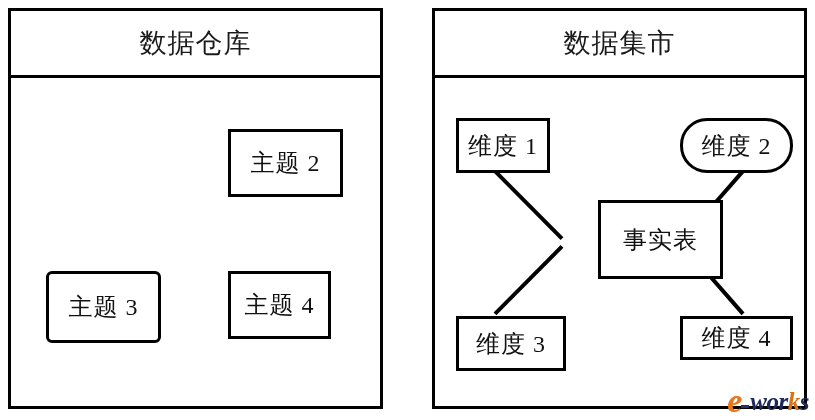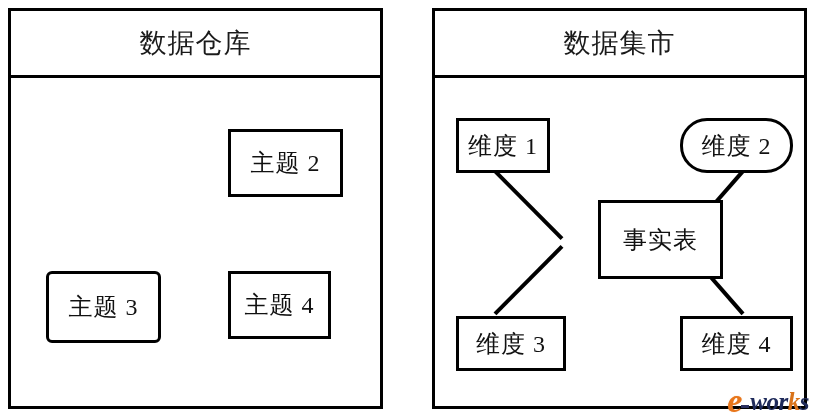--- a/index.html
+++ b/index.html
@@ -176,21 +176,21 @@
       </div>
 
       <div class="node" style="left:127px; top:122px; width:125px; height:79px;margin-left:36px;">
         <span class="node-label">事实表</span>
       </div>
 
       <div class="node" style="left:21px; top:238px; width:110px; height:55px;">
         <span class="node-label">维度 3</span>
       </div>
 
-      <div class="node" style="left:245px; top:238px; width:113px; height:55px;align-items:center;">
+      <div class="node" style="left:245px; top:238px; width:113px; height:44px;align-items:center;">
         <span class="node-label">维度 4</span>
       </div>
 
     </div>
   </div>
 
   <div class="watermark">
     <span class="wm-e">e</span>
     <span class="wm-dash"></span>
     <span class="wm-works">wor</span>

